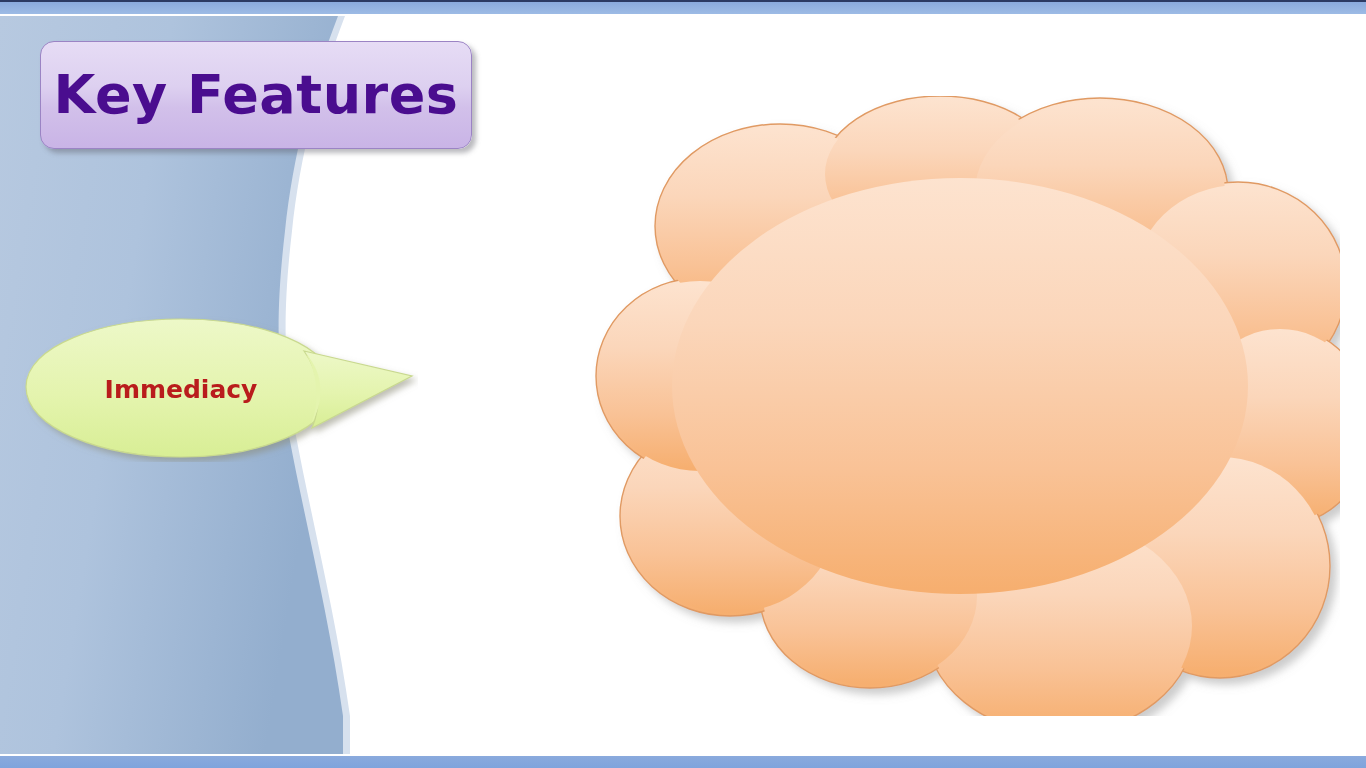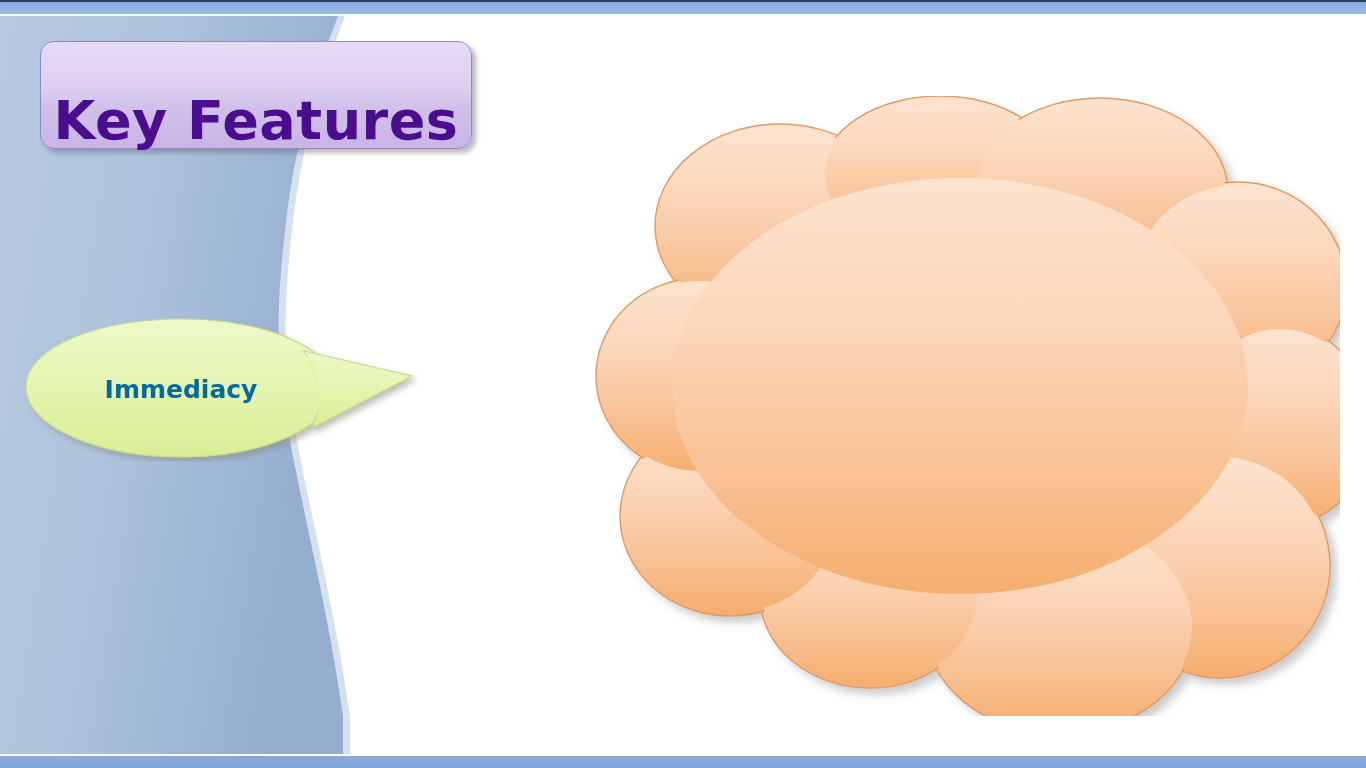--- a/index.html
+++ b/index.html
@@ -54,21 +54,21 @@
   
   .title-plaque {
     position: absolute;
     left: 40px; top: 41px;
     width: 432px; height: 108px;
     border-radius: 14px;
     border: 1px solid #9b84c4;
     background: linear-gradient(to bottom, #e6dcf5 0%, #ddd0f0 42%, #d2c0ea 62%, #c9b4e6 100%);
     box-shadow: 4px 4px 5px rgba(90,90,100,0.42);
     display: flex;
-    align-items: flex-end;
+    align-items: center;
     justify-content: center;
     box-sizing: border-box;
   }
   .title-text {
     font-family: "DejaVu Sans", sans-serif;
     font-weight: bold;
     font-size: 54px;
     letter-spacing: 0.5px;
     color: #4a0d8f;
     line-height: 1;
@@ -84,21 +84,21 @@
   .callout-label {
     position: absolute;
     left: 0; top: 0;
     width: 330px; height: 146px;
     display: flex;
     align-items: center;
     justify-content: center;
     font-family: "DejaVu Sans", sans-serif;
     font-weight: bold;
     font-size: 25px;
-    color: #0369a1;
+    color: #b91c1c;
     pointer-events: none;
   }
 
   
   .cloud-wrap {
     position: absolute;
     left: 400px; top: 96px;
     width: 940px; height: 620px;
   }
   .cloud-text {

